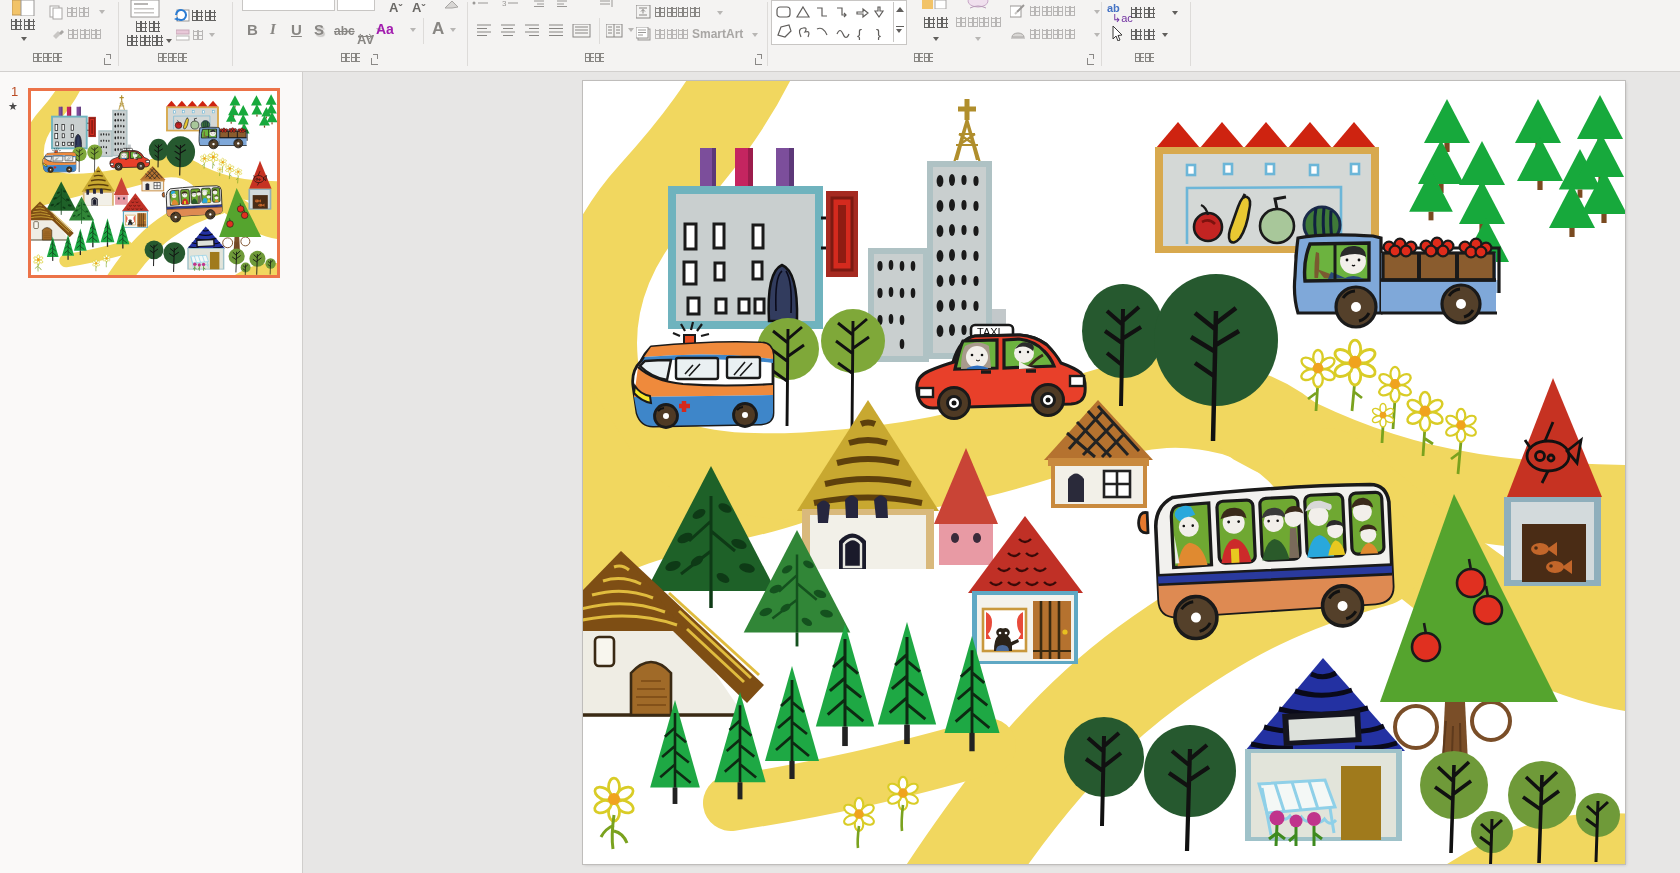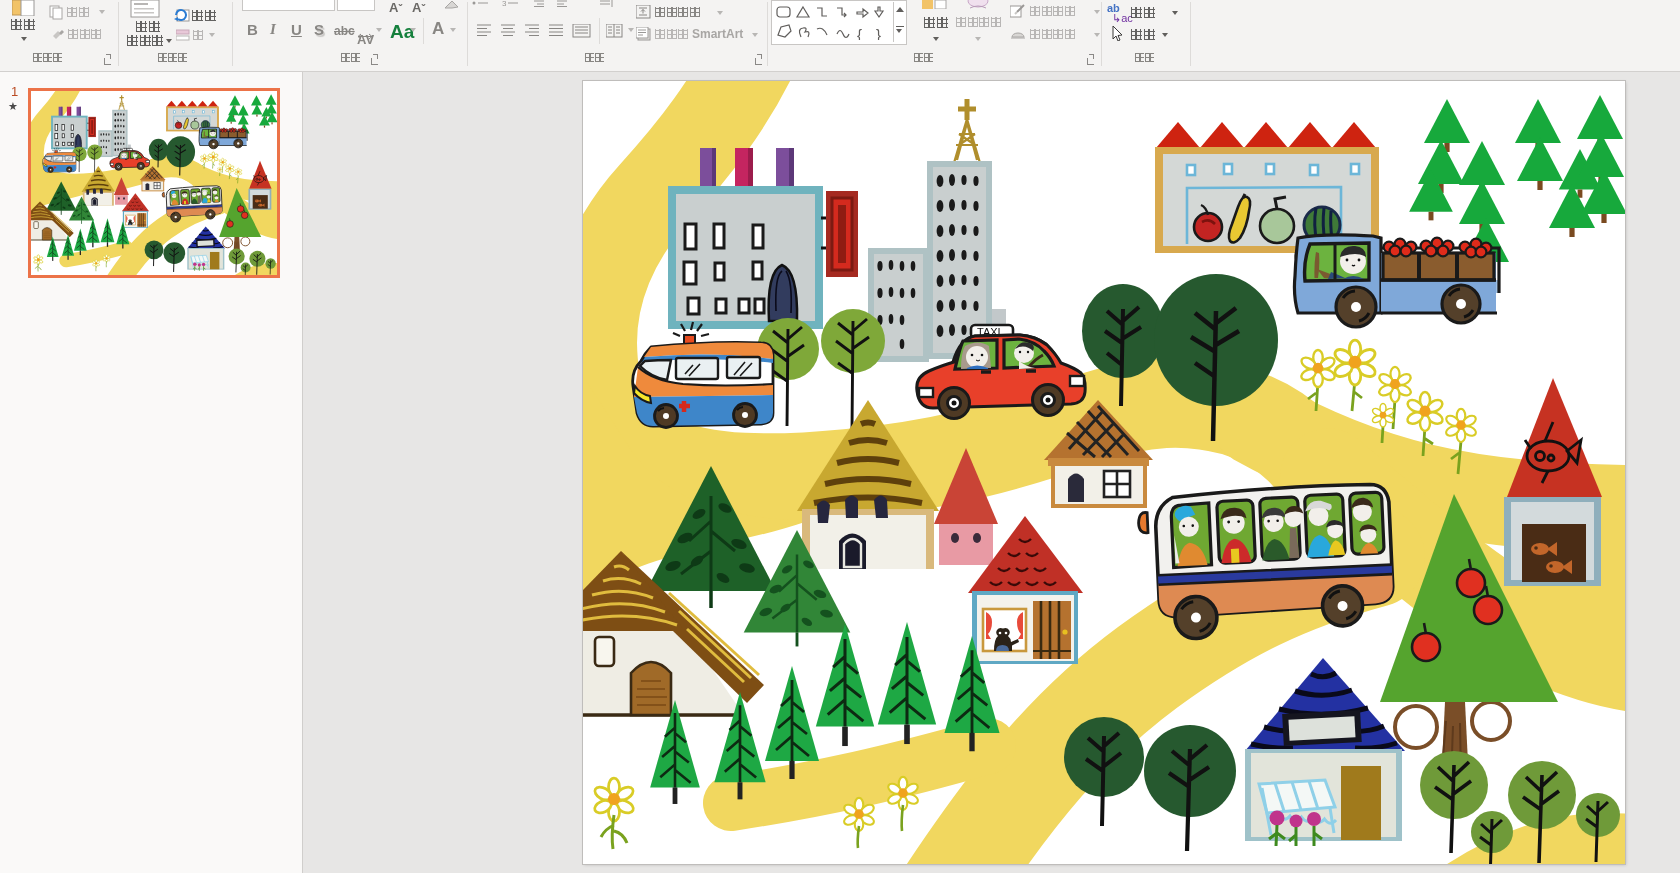--- a/index.html
+++ b/index.html
@@ -111,21 +111,21 @@
 <div class="ri" style="left:247px;top:21px;font-size:15px;font-weight:bold;color:#888683">B</div>
 <div class="ri" style="left:270px;top:21px;font-size:15px;font-style:italic;font-family:'Liberation Serif',serif;color:#888683">I</div>
 <div class="ri" style="left:291px;top:21px;font-size:15px;text-decoration:underline;color:#888683">U</div>
 <div class="ri" style="left:314px;top:21px;font-size:15px;color:#888683;text-shadow:1.5px 1.5px 1px #C8C6C4">S</div>
 <div class="ri" style="left:334px;top:24px;font-size:12px;text-decoration:line-through;color:#888683">abc</div>
 <div class="ri" style="left:357px;top:32px;font-size:13px;color:#888683">AV</div>
 <svg class="icon" style="left:357px;top:33px" width="17" height="7">
       <path d="M1,3.5 L15,3.5 M1,3.5 l3,-2.5 M1,3.5 l3,2.5 M15,3.5 l-3,-2.5 M15,3.5 l-3,2.5" stroke="#888683" fill="none"></path>
     </svg>
 <div class="ri arr" style="left:376px;top:28px;border-top-color:#B8B6B4"></div>
-<div class="ri" style="left:390px;top:21px;font-size:19px;color:#15803d">Aa</div>
+<div class="ri" style="left:376px;top:21px;font-size:14px;color:#a21caf">Aa</div>
 <div class="ri arr" style="left:410px;top:28px;border-top-color:#B8B6B4"></div>
 <div class="sep" style="left:423px;top:18px;height:26px"></div>
 <div class="ri" style="left:432px;top:19px;font-size:17px;color:#888683">A</div>
 <div class="ri arr" style="left:450px;top:28px;border-top-color:#B8B6B4"></div>
 <div class="glabel" style="left:341px">
       <i class="cjk" style="width:9px;height:9px"></i>
       <i class="cjk" style="width:9px;height:9px"></i>
     </div>
 <div class="launch" style="left:371px;top:58px"></div>
 <div class="sep" style="left:467px"></div>

